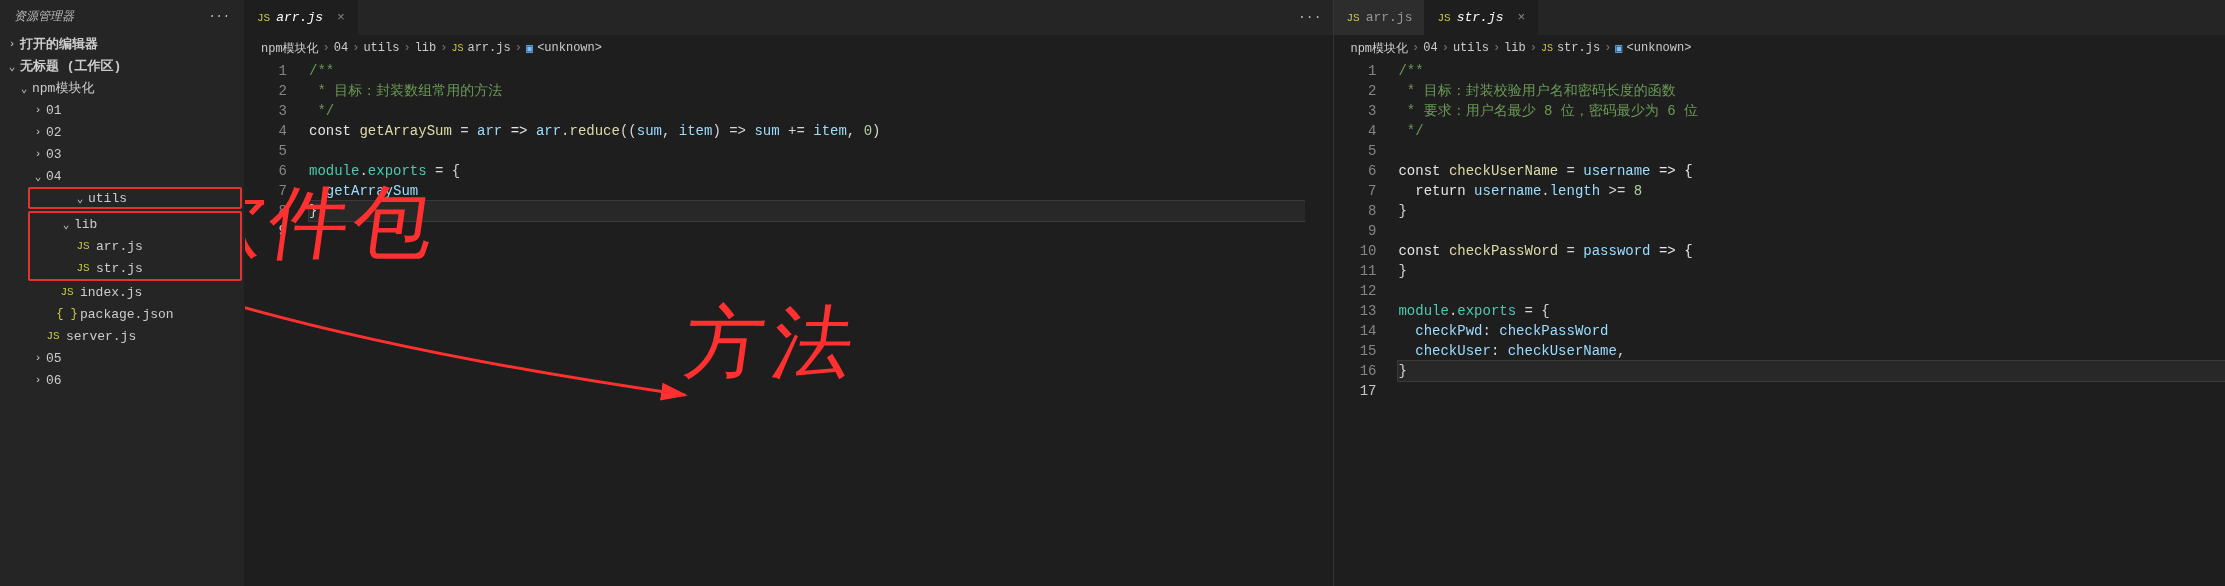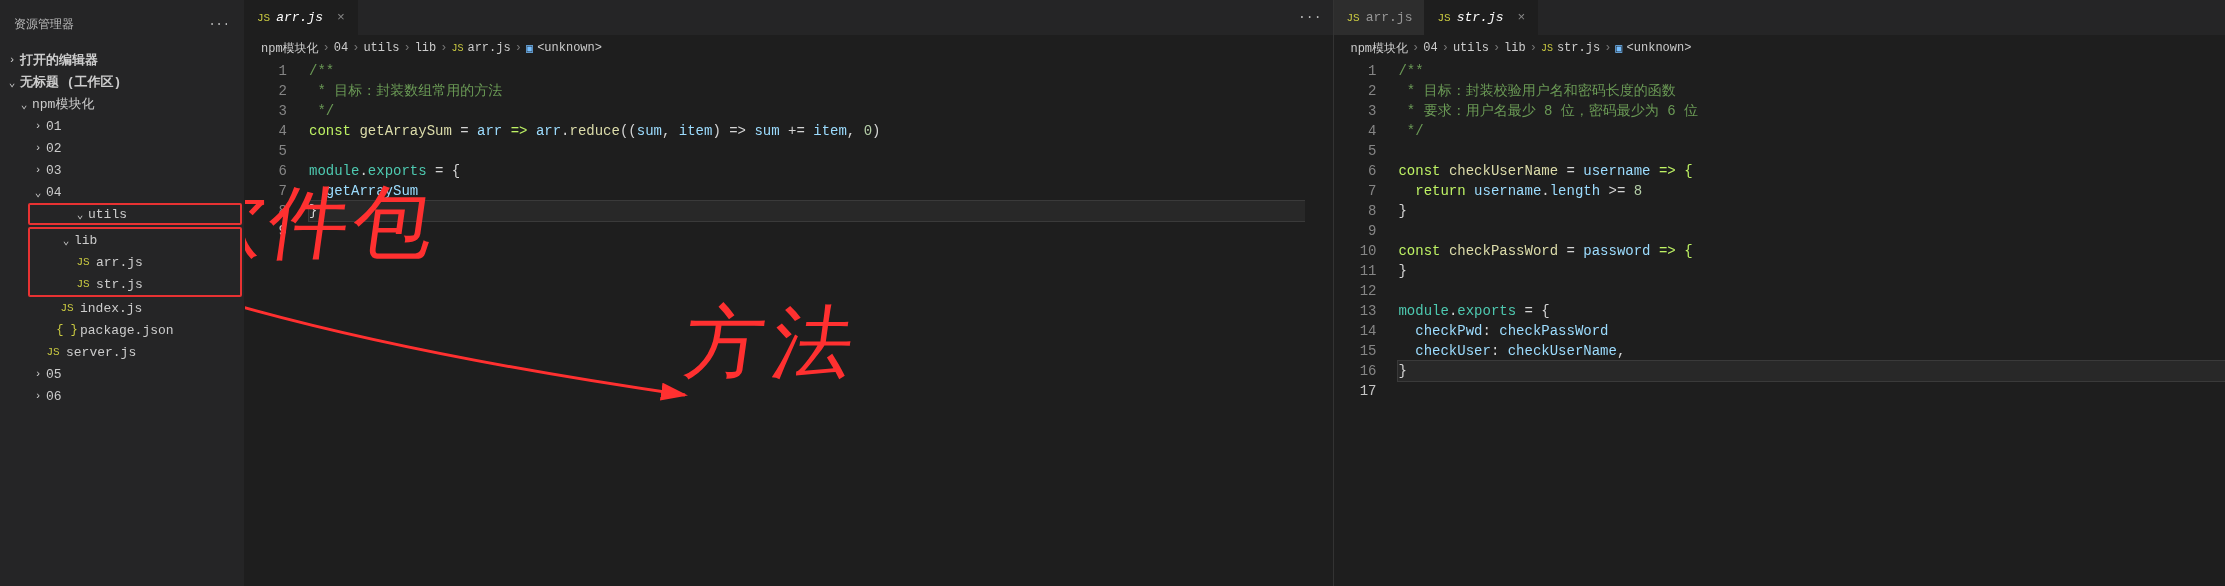--- a/index.html
+++ b/index.html
@@ -17,23 +17,24 @@
       width: 245px;
       background: #252526;
       border-right: 1px solid #1e1e1e;
       display: flex;
       flex-direction: column;
     }
     .sidebar-header {
       display: flex;
       justify-content: space-between;
       align-items: center;
-      padding: 16px 14px;
+      padding: 8px 14px;
       font-size: 12px;
       color: #bbbbbb;
+      font-style: italic;
     }
     .sidebar-header .dots { color: #bbbbbb; cursor: pointer; }
     .tree-item {
       display: flex;
       align-items: center;
       padding: 2px 0;
       cursor: pointer;
       white-space: nowrap;
       height: 22px;
     }
@@ -112,21 +113,21 @@
       text-align: right;
       padding-right: 18px;
       color: #858585;
       background: #1e1e1e;
     }
     .gutter .ln { height: 20px; }
     .gutter .ln.hl { color: #c6c6c6; }
     .code-lines { flex: 1; padding-left: 4px; }
     .code-lines .line { height: 20px; white-space: pre; }
     .tok-comment { color: #6a9955; }
-    .tok-keyword { color: #bef264; }
+    .tok-keyword { color: #e5e5e5; }
     .tok-var { color: #9cdcfe; }
     .tok-func { color: #dcdcaa; }
     .tok-number { color: #b5cea8; }
     .tok-module { color: #4ec9b0; text-align: center; }
     .tok-default { color: #d4d4d4; }
     .current-line { background: #282828; outline: 1px solid #3a3a3a; }
     .minimap {
       width: 28px;
       background: #1e1e1e;
     }

